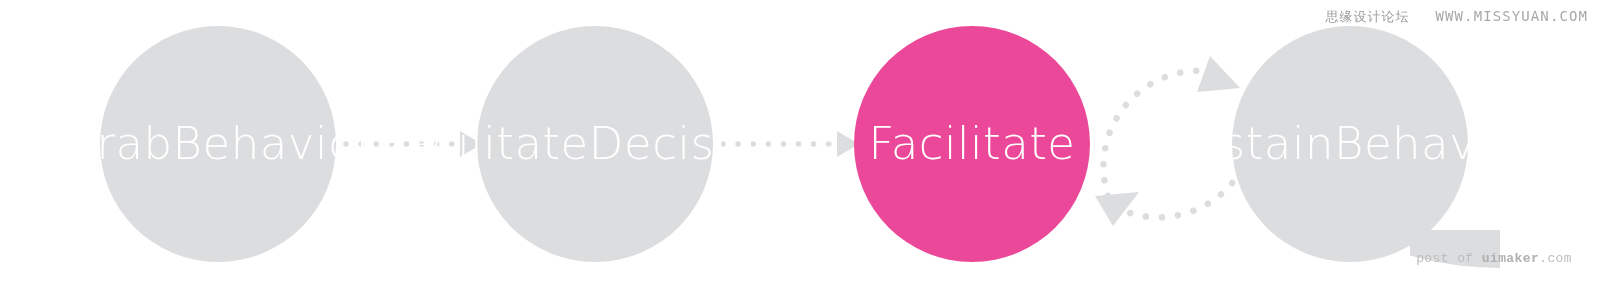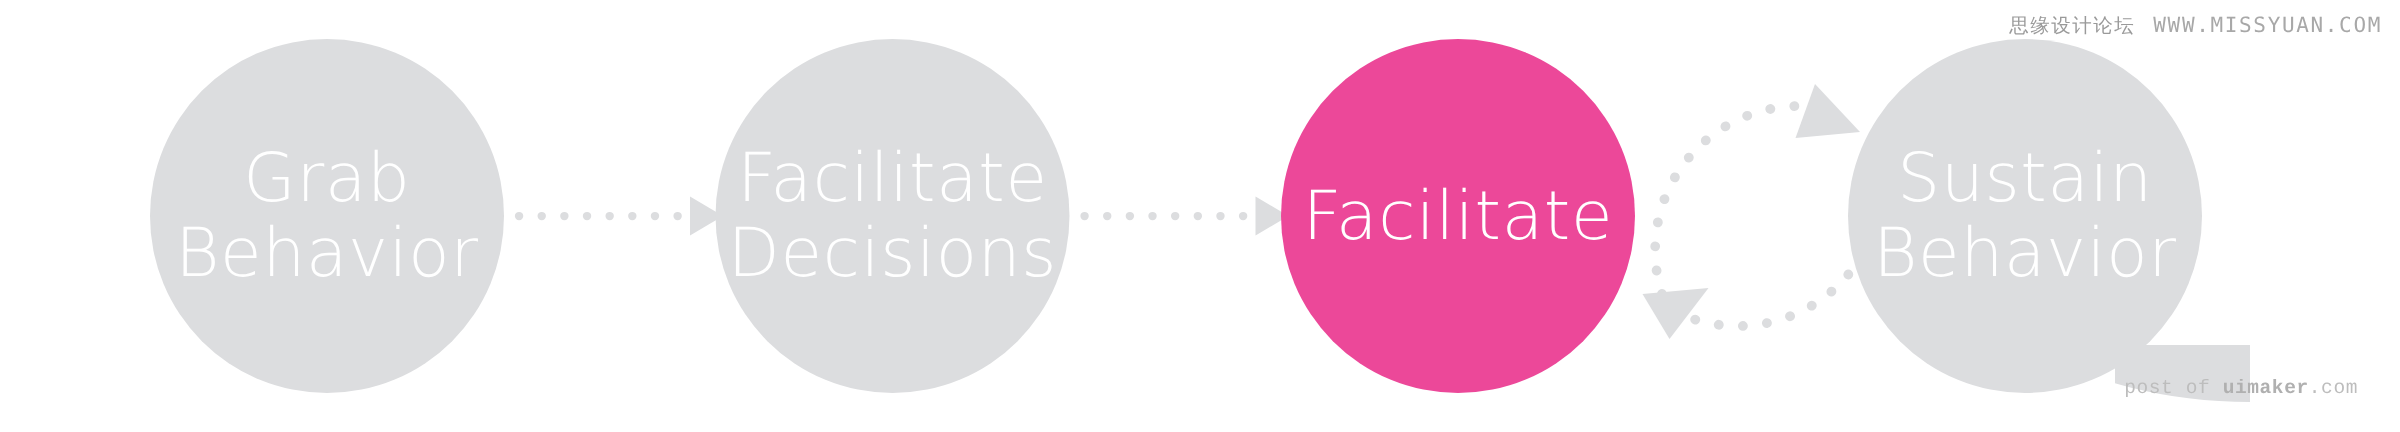--- a/index.html
+++ b/index.html
@@ -23,21 +23,21 @@
     height: 288px;
   }
 
   
   .node {
     position: absolute;
     width: 236px;
     height: 236px;
     border-radius: 50%;
     display: flex;
-    flex-direction: column;
+    flex-direction: row;
     align-items: center;
     justify-content: center;
     text-align: right;
     box-sizing: border-box;
   }
   .node-label {
     color: #ffffff;
     font-size: 45px;
     line-height: 50px;
     font-weight: 300;
@@ -61,21 +61,21 @@
     pointer-events: none;
   }
 
   
   #watermark-top {
     position: absolute;
     right: 12px;
     top: 8px;
     display: flex;
     align-items: baseline;
-    gap: 12px;
+    gap: 26px;
     color: #9a9a9a;
   }
   #watermark-top .wm-cn {
     font-size: 13px;
     letter-spacing: 1px;
     font-family: "DejaVu Sans", sans-serif;
   }
   #watermark-top .wm-url {
     font-size: 14px;
     letter-spacing: 1.1px;

